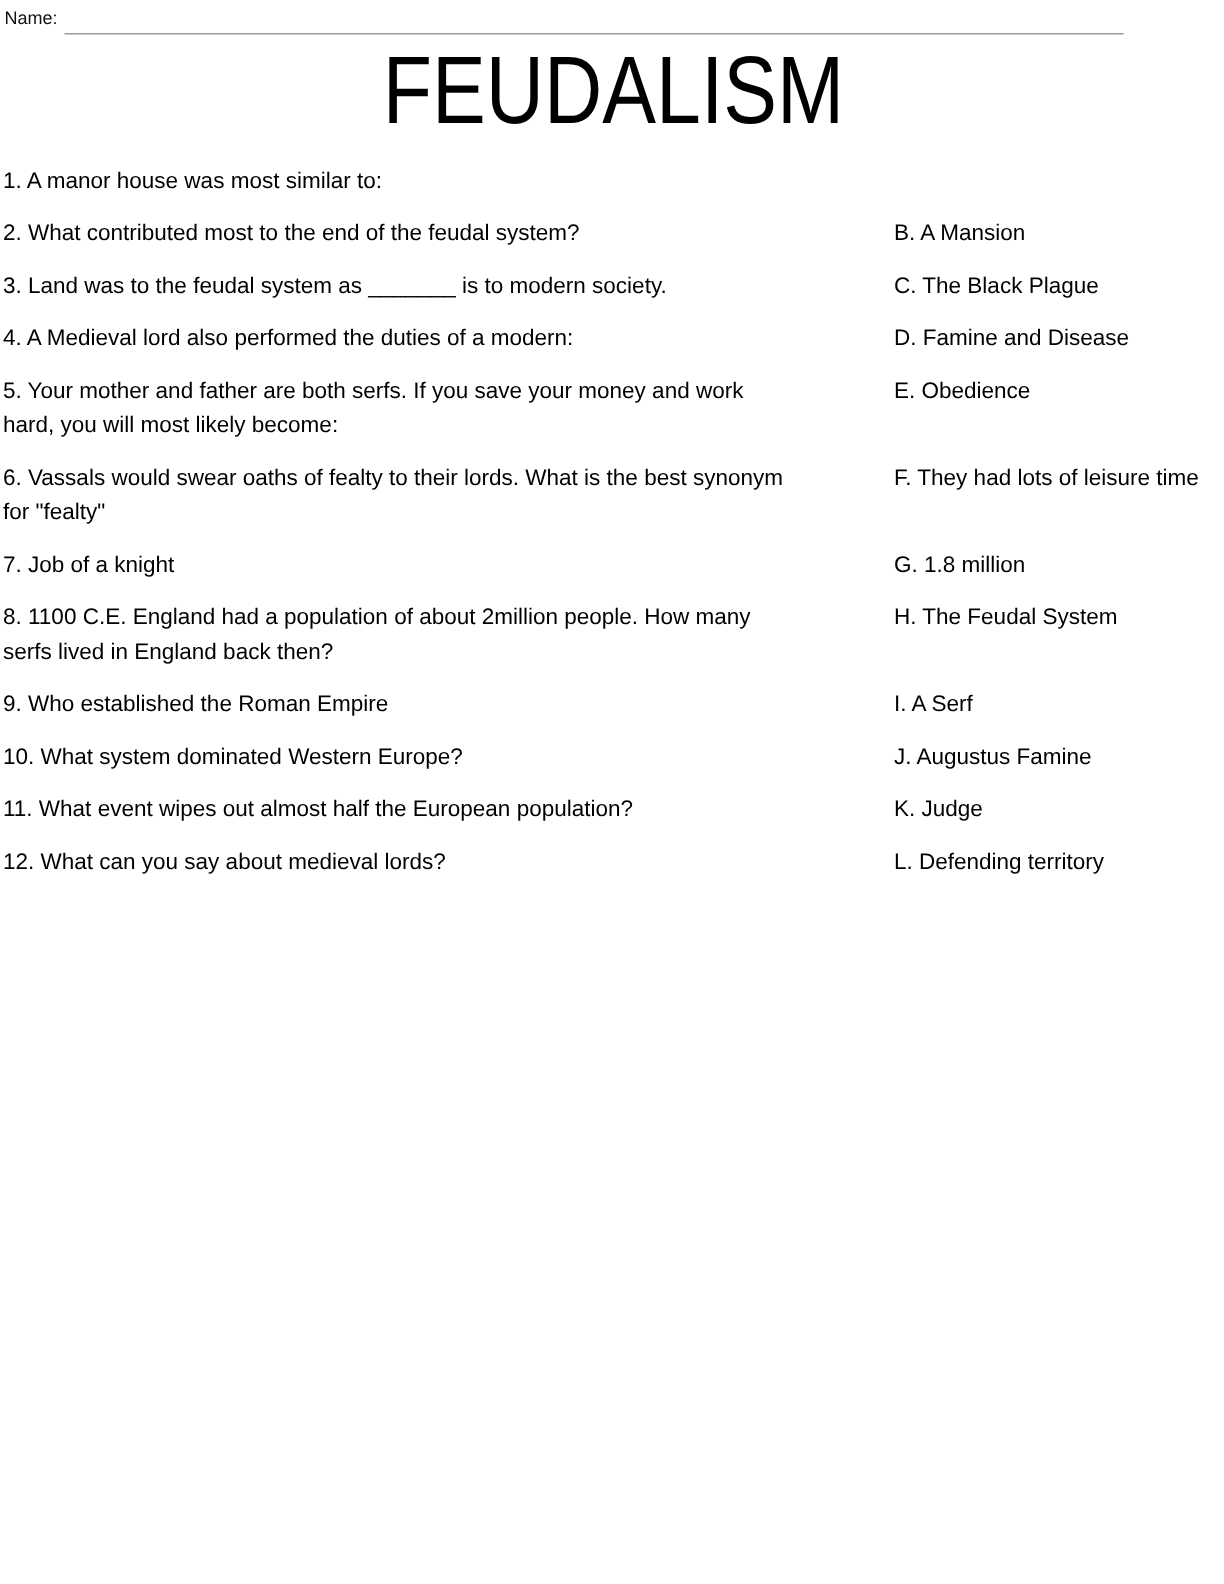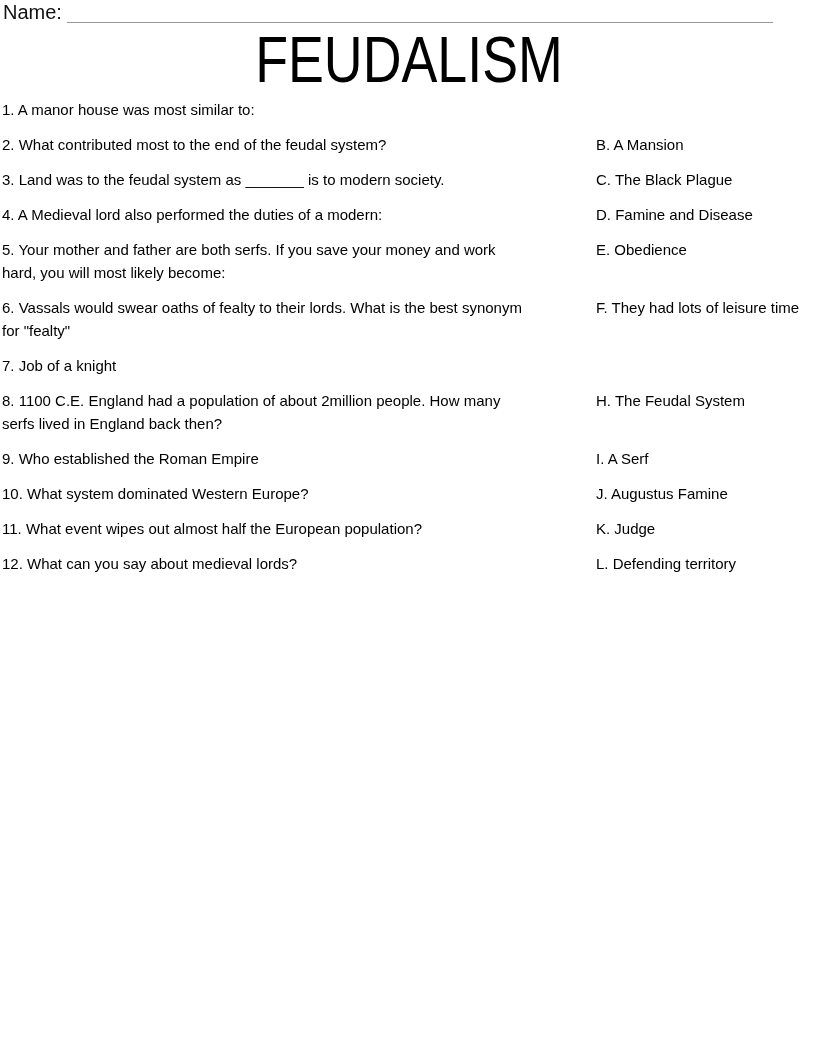--- a/index.html
+++ b/index.html
@@ -18,21 +18,21 @@
     font-family: "Liberation Sans", sans-serif;
     overflow: hidden;
   }
   .name-row {
     display: flex;
     align-items: flex-end;
     height: 21px;
     margin-left: 1px;
   }
   .name-label {
-    font-size: 20px;
+    font-size: 12px;
     line-height: 21px;
     color: #111111;
   }
   .name-line {
     display: inline-block;
     width: 706px;
     height: 17px;
     margin-left: 5px;
     border-bottom: 1.2px solid #9a9a9a;
   }
@@ -42,21 +42,21 @@
     text-align: center;
     font-size: 64px;
     line-height: 66px;
     font-weight: 400;
     letter-spacing: 0px;
     transform: scaleX(0.84);
     transform-origin: 50% 50%;
     white-space: nowrap;
   }
   .qa-list {
-    margin-top: 5px;
+    margin-top: 16px;
     font-size: 15px;
     line-height: 23px;
   }
   .row {
     display: flex;
     align-items: flex-start;
     margin-bottom: 12px;
   }
   .q {
     width: 594px;
@@ -107,20 +107,21 @@
     </div>
 
     <div class="row">
       <div class="q">6. Vassals would swear oaths of fealty to their lords. What is the best synonym
 for "fealty"</div>
       <div class="a">F. They had lots of leisure time</div>
     </div>
 
     <div class="row">
       <div class="q">7. Job of a knight</div>
+      <div class="a">G. 1.8 million</div>
     </div>
 
     <div class="row">
       <div class="q">8. 1100 C.E. England had a population of about 2million people. How many
 serfs lived in England back then?</div>
       <div class="a">H. The Feudal System</div>
     </div>
 
     <div class="row">
       <div class="q">9. Who established the Roman Empire</div>

